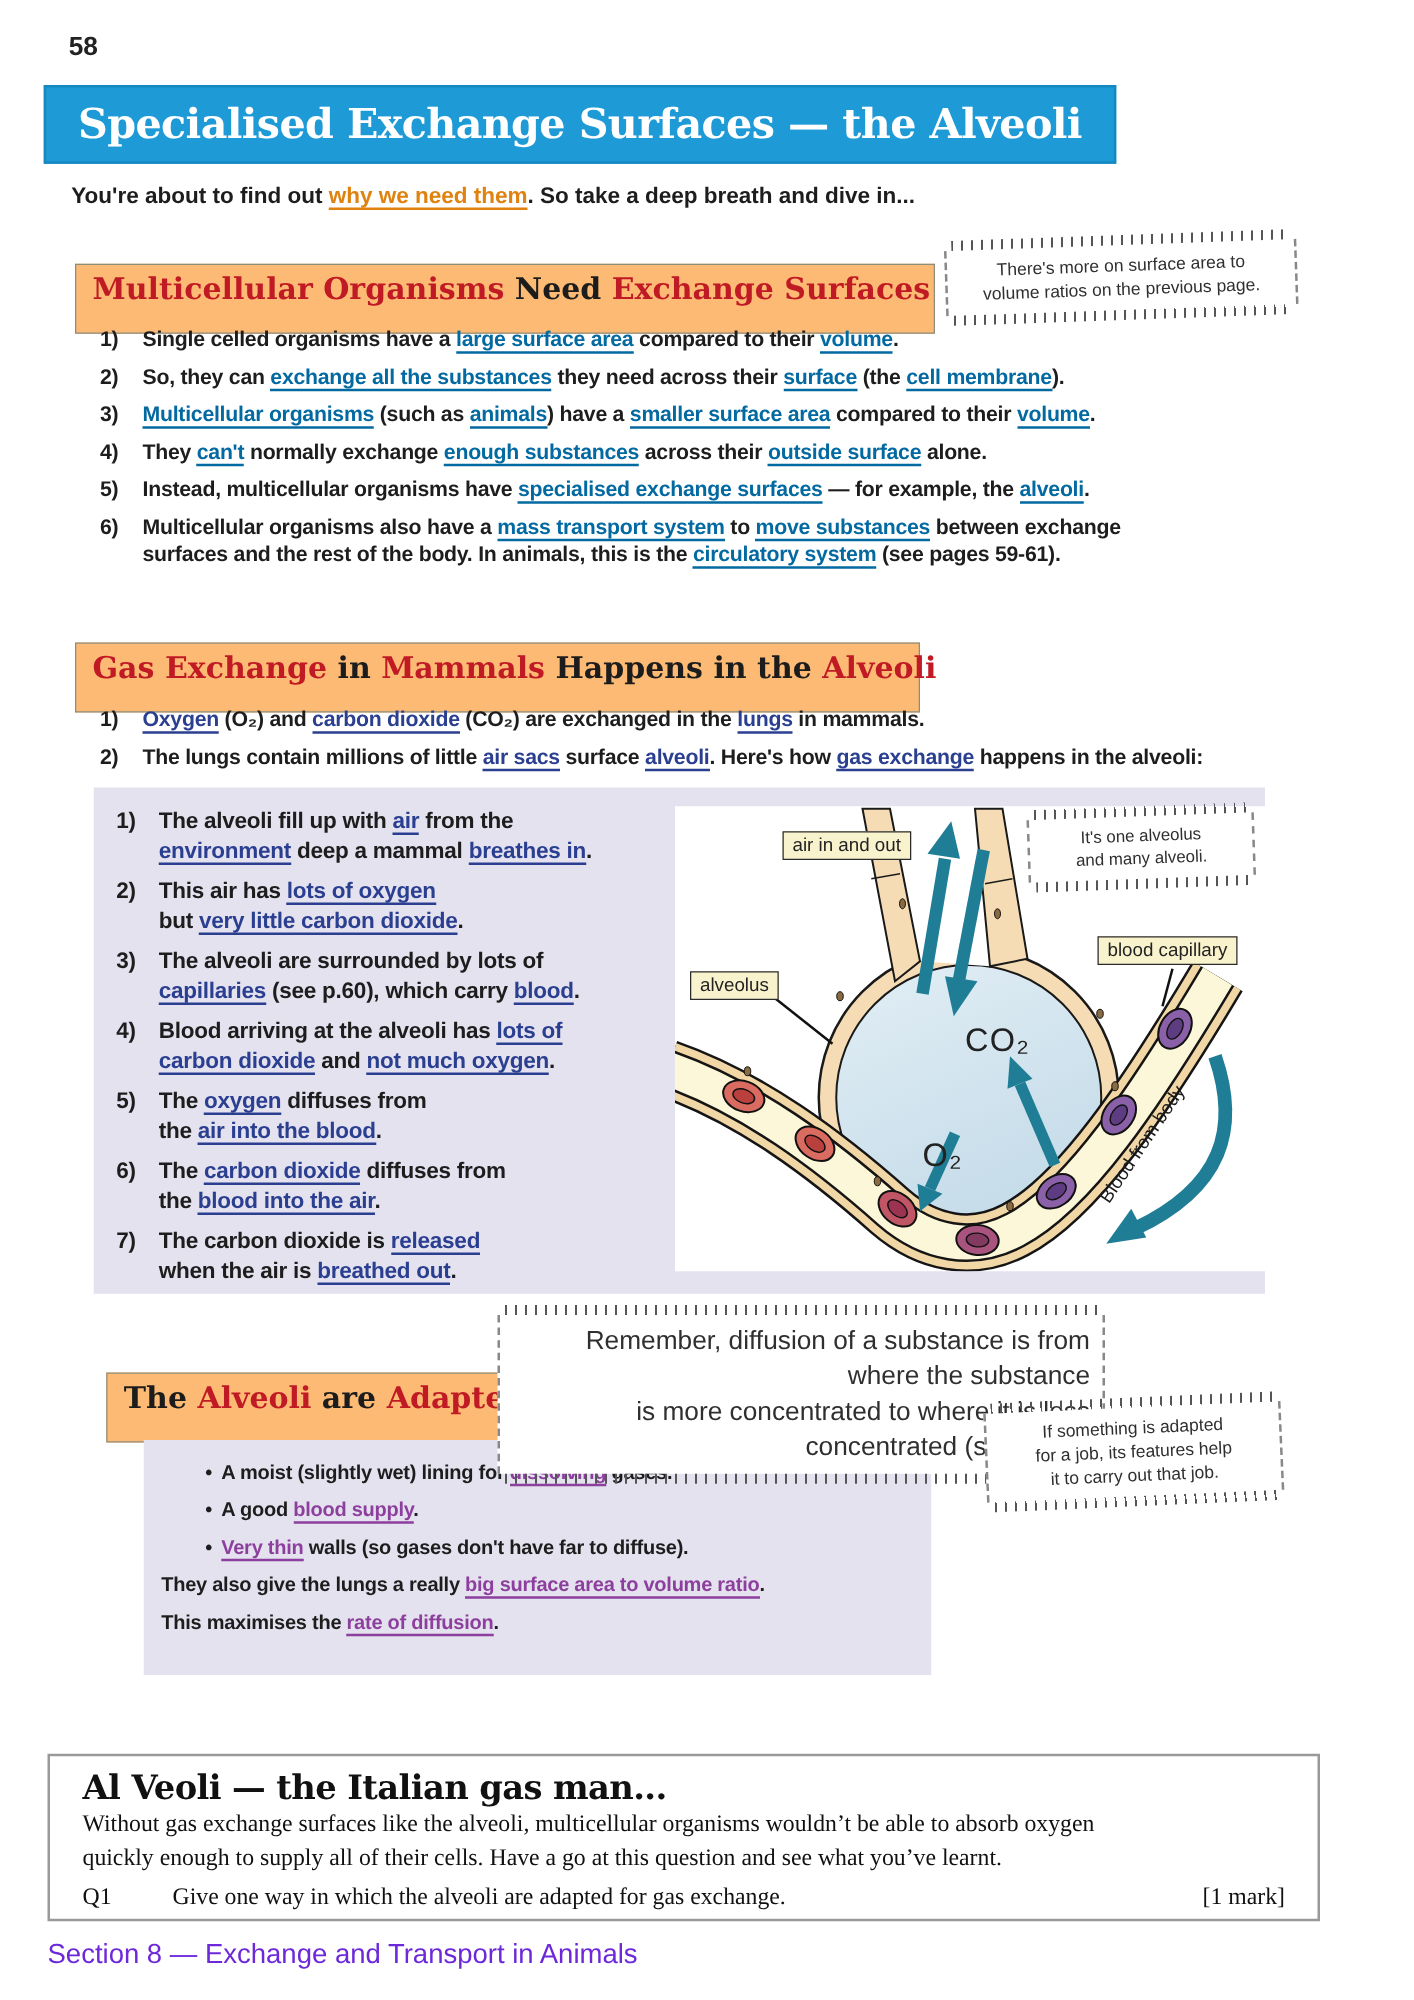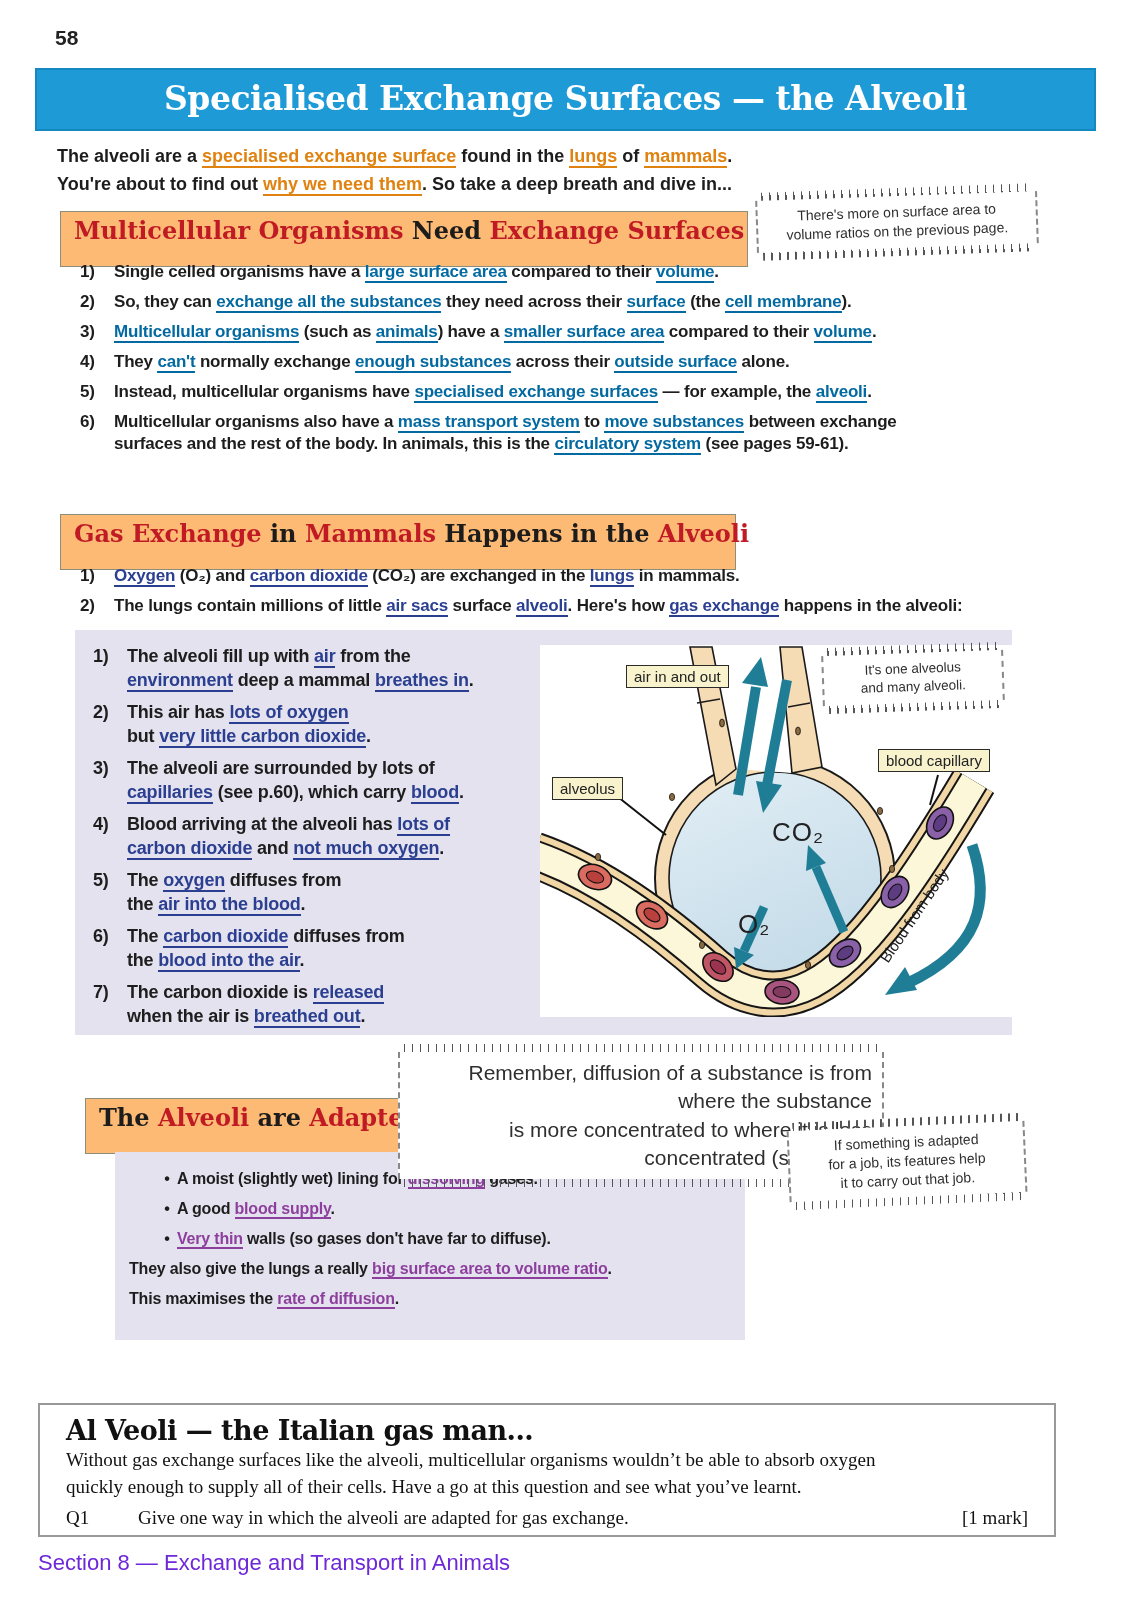--- a/index.html
+++ b/index.html
@@ -2,21 +2,21 @@
 <html><head>
 <meta charset="utf-8">
 <style>
   html,body{margin:0;padding:0;background:#ffffff;}
   .page{position:relative;width:1131px;height:1600px;background:#fff;overflow:hidden;
         font-family:"Liberation Sans",sans-serif;color:#1d1d1d;}
   .abs{position:absolute;}
 
   .pagenum{left:55px;top:26px;font-size:21px;font-weight:bold;color:#222;}
 
-  .banner{left:35px;top:68px;width:1061px;height:63px;background:#1e9ad6;border:2px solid #1488c0;
+  .banner{left:35px;top:68px;width:858px;height:63px;background:#1e9ad6;border:2px solid #1488c0;
           box-sizing:border-box;text-align:center;line-height:57px;color:#fff;
           font-family:"DejaVu Serif",serif;font-weight:bold;font-size:33px;letter-spacing:-0.5px;}
 
   .intro{left:57px;top:142px;width:1000px;font-size:18px;font-weight:bold;line-height:28px;}
 
   .ybox{background:#fdba74;border:1.5px solid #8d8d7c;box-sizing:border-box;height:56px;
         line-height:38px;padding:0 13px;font-family:"DejaVu Serif",serif;font-weight:bold;
         font-size:24px;color:#1c1c1c;white-space:nowrap;}
   .h1{left:60px;top:211px;width:688px;}
   .h2{left:60px;top:514px;width:676px;}
@@ -82,21 +82,20 @@
 </head>
 <body>
 
 <div class="page">
 
   <div class="abs pagenum">58</div>
 
   <div class="abs banner">Specialised Exchange Surfaces — the Alveoli</div>
 
   <div class="abs intro">
-    <div><span>The alveoli are a </span><span class="sg-o">specialised exchange surface</span><span> found in the </span><span class="sg-o">lungs</span><span> of </span><span class="sg-o">mammals</span><span>.</span></div>
     <div><span>You're about to find out </span><span class="sg-o">why we need them</span><span>.  So take a deep breath and dive in...</span></div>
   </div>
 
   <div class="abs ybox h1"><span class="sg-r">Multicellular Organisms</span><span> Need </span><span class="sg-r">Exchange Surfaces</span></div>
   <div class="abs hnote n1">There's more on surface area to
 volume ratios on the previous page.</div>
 
   <div class="abs list list1">
     <div class="lrow">
         <span class="lnum">1)</span>

